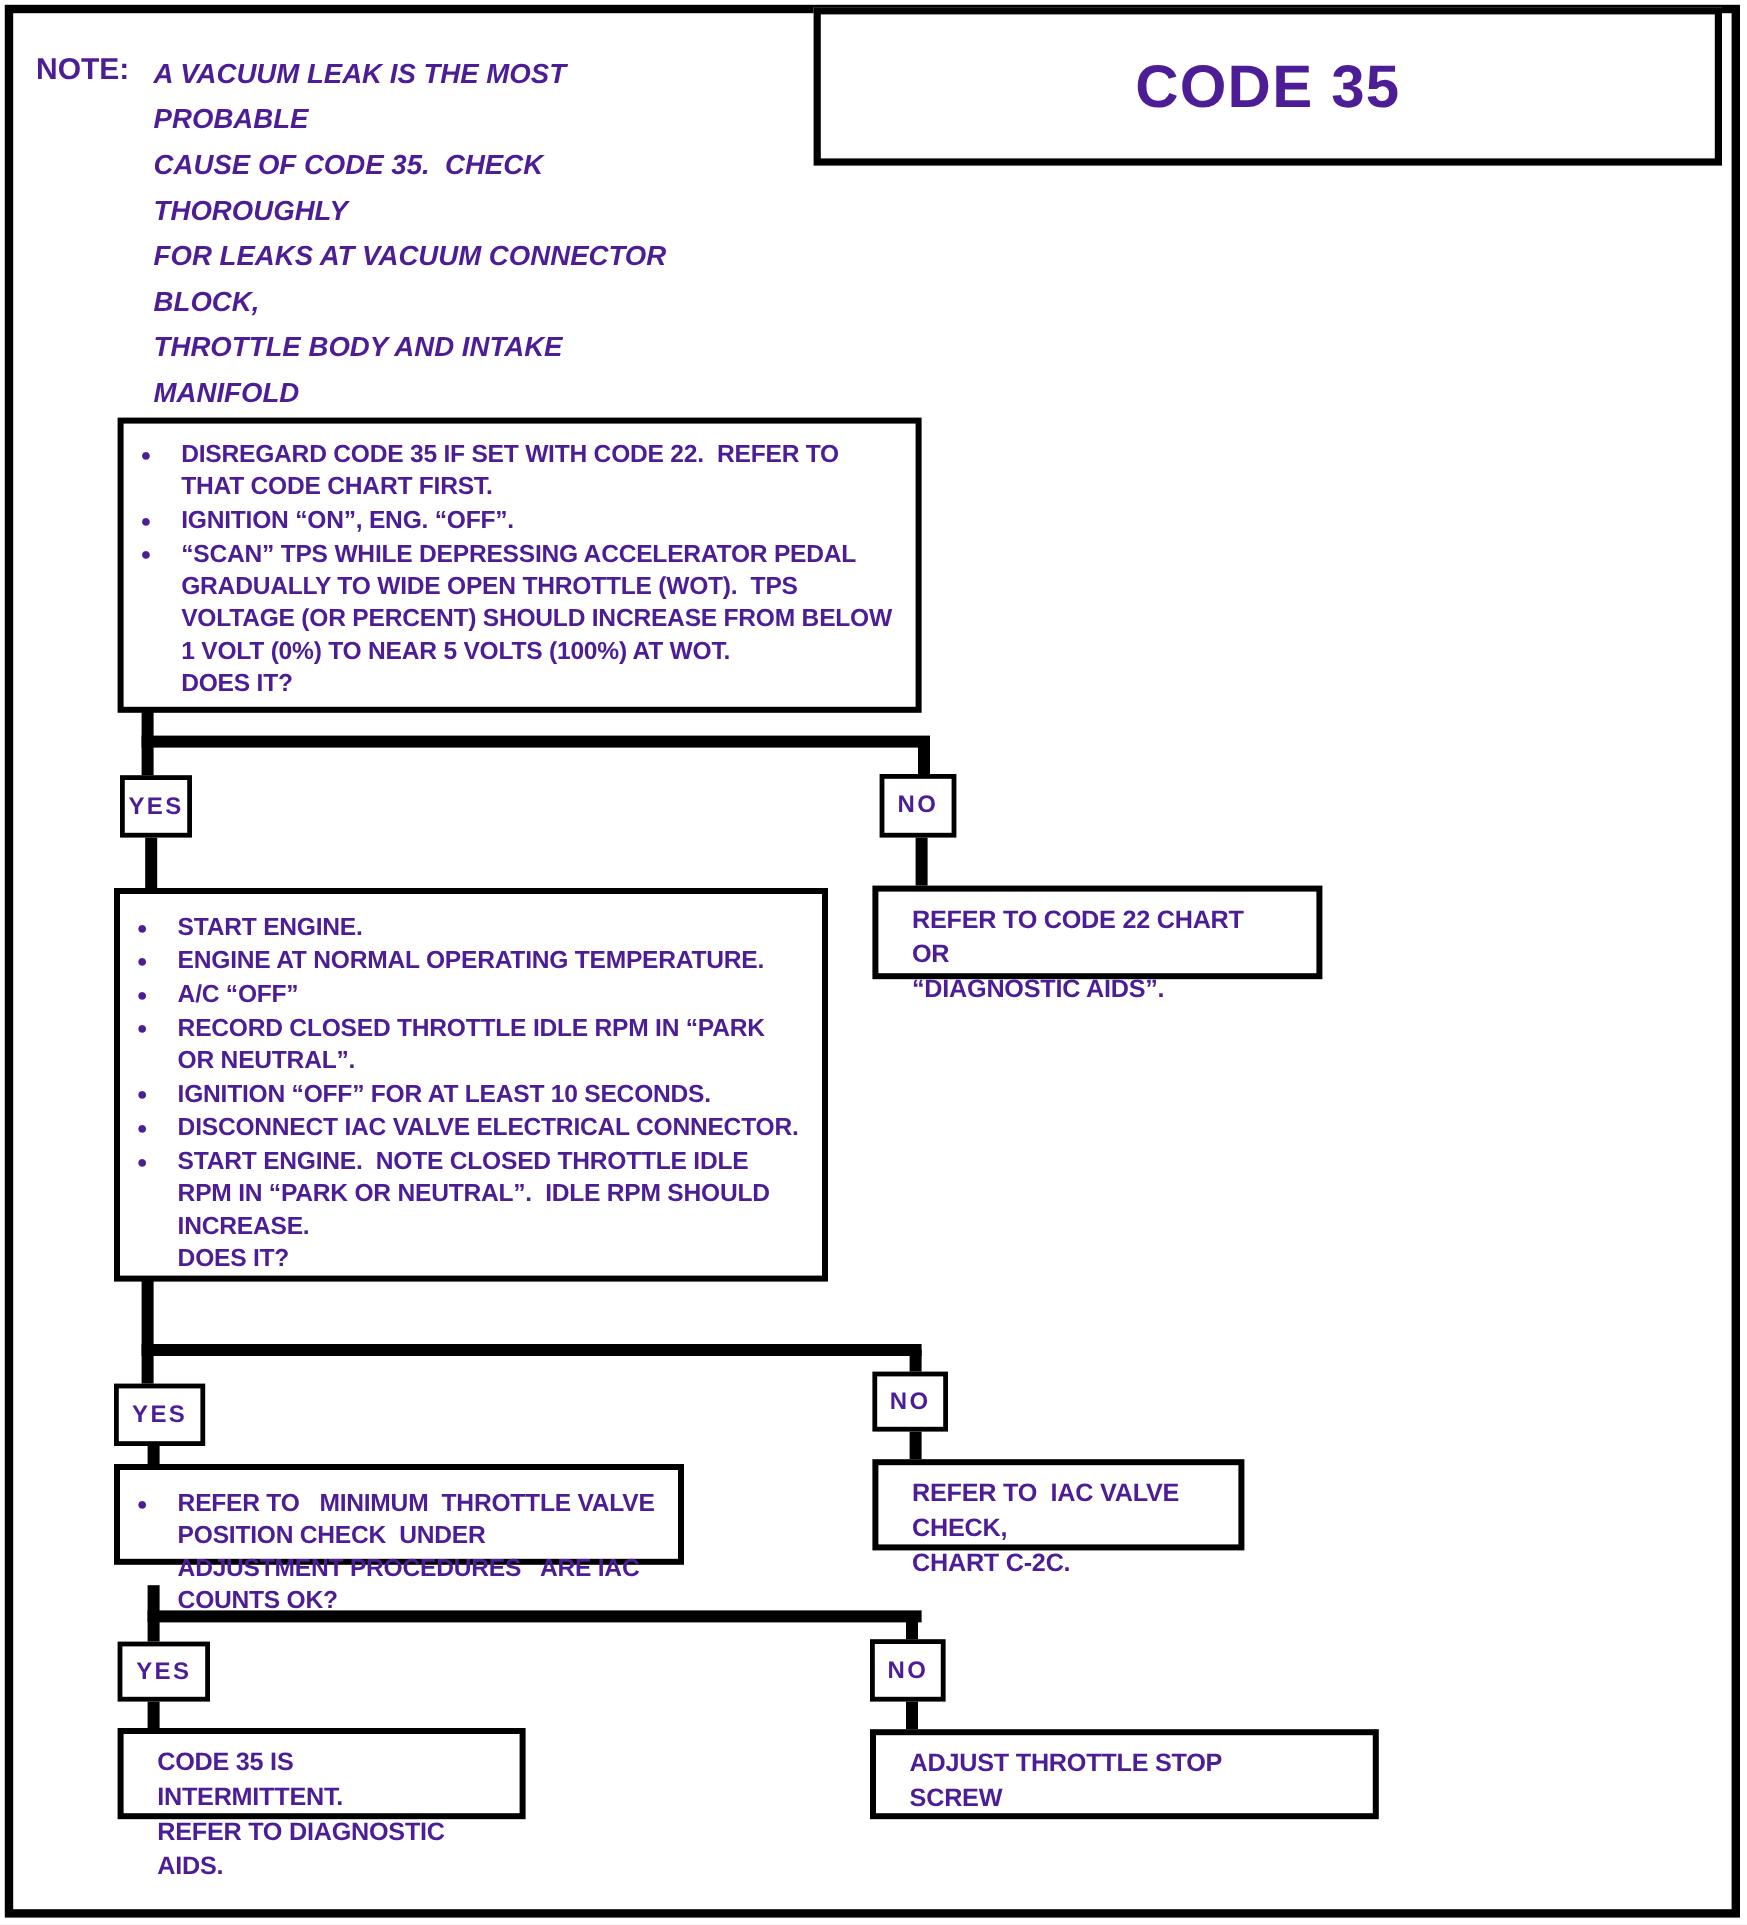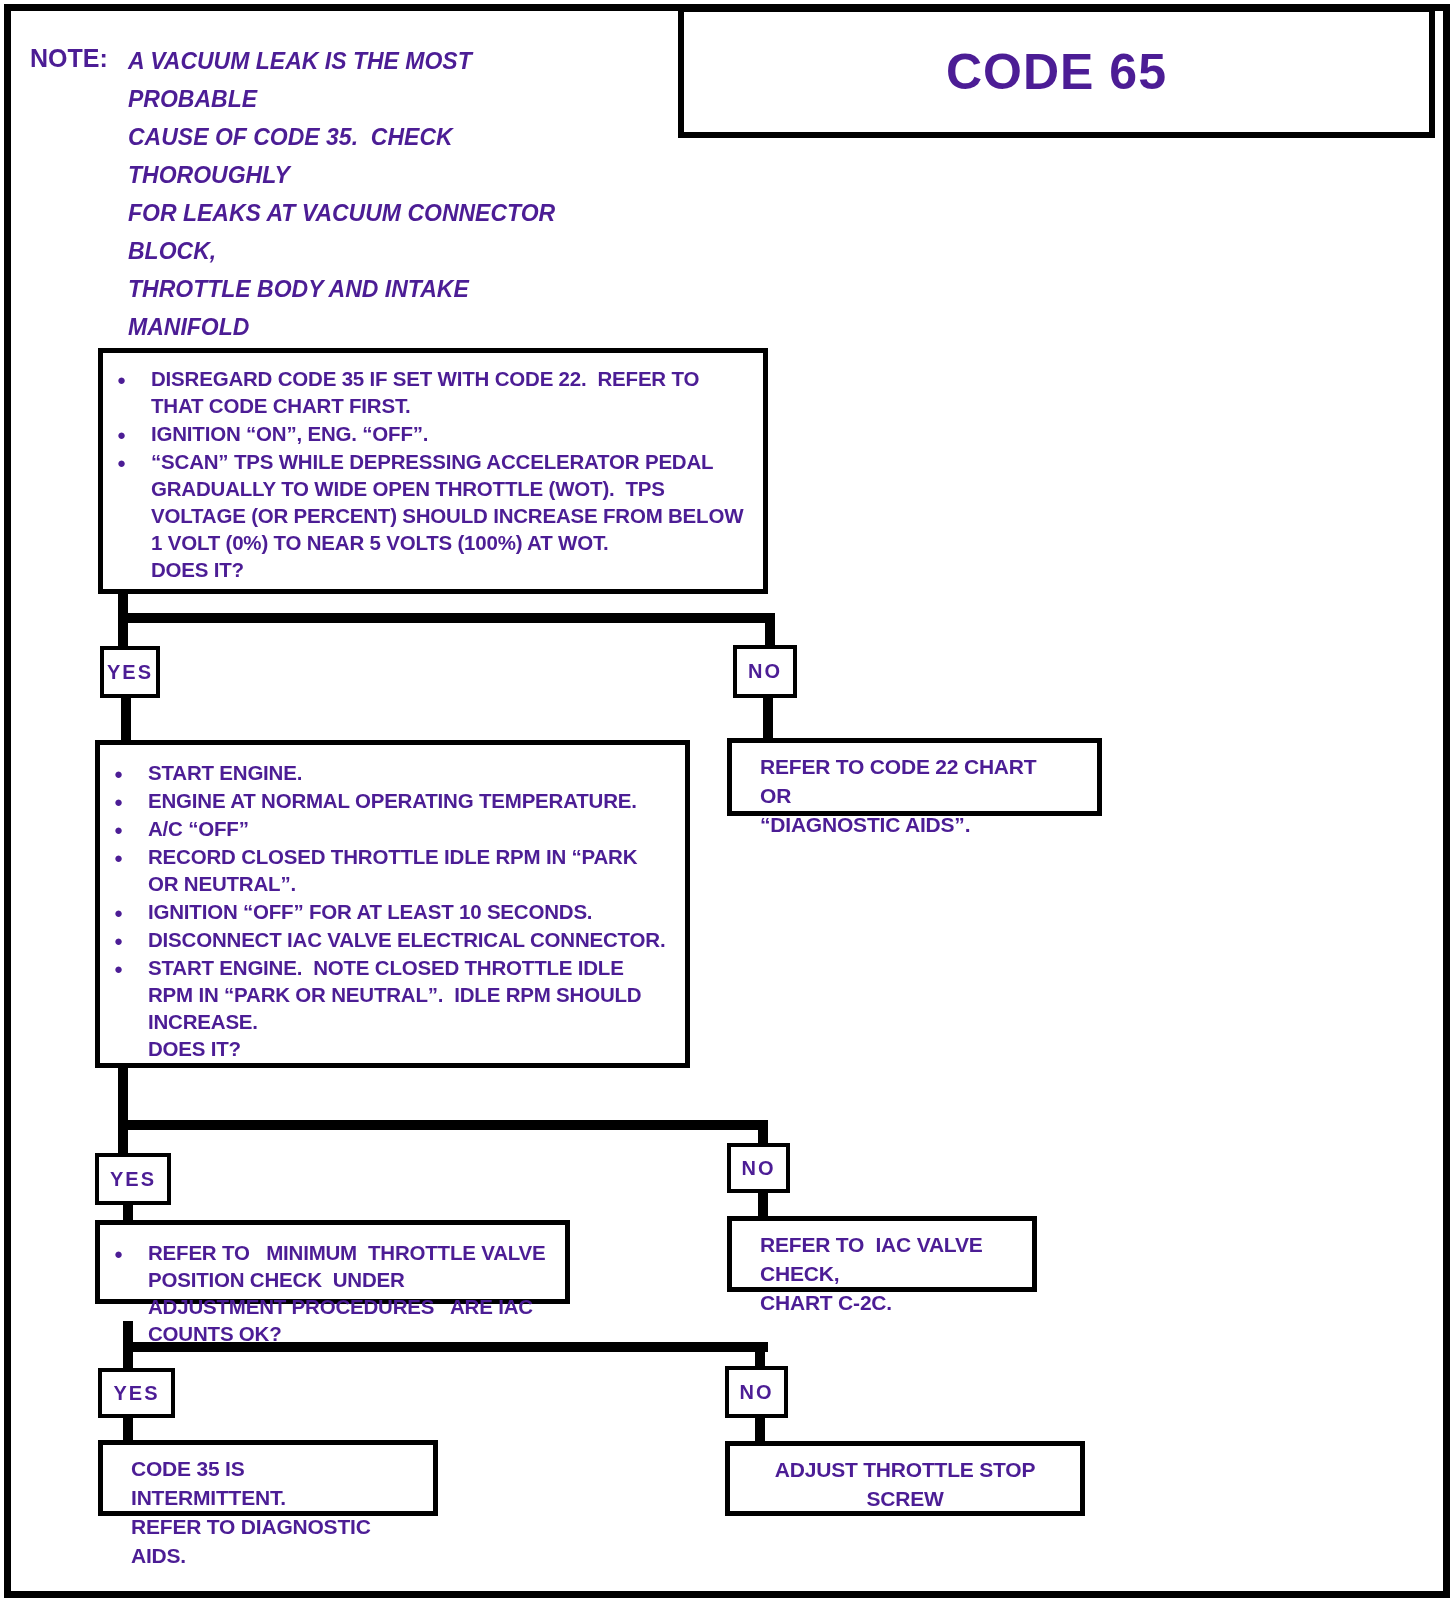--- a/index.html
+++ b/index.html
@@ -74,21 +74,21 @@
   <div class="note">
     <span class="note-label">NOTE:</span>
     <div class="note-text">A VACUUM LEAK IS THE MOST PROBABLE
 CAUSE OF CODE 35.  CHECK THOROUGHLY
 FOR LEAKS AT VACUUM CONNECTOR BLOCK,
 THROTTLE BODY AND INTAKE MANIFOLD
 BEFORE USING CHART.</div>
   </div>
 
   <div class="title-box">
-    <div class="title-code">CODE 65</div>
+    <div class="title-code">CODE 35</div>
   </div>
 
   <div class="fbox" style="left:98px;top:348px;width:670px;height:246px;">
     <ul class="bullets">
       <li>DISREGARD CODE 35 IF SET WITH CODE 22.  REFER TO THAT CODE CHART FIRST.</li>
       <li>IGNITION “ON”, ENG. “OFF”.</li>
       <li>“SCAN” TPS WHILE DEPRESSING ACCELERATOR PEDAL GRADUALLY TO WIDE OPEN THROTTLE (WOT).  TPS VOLTAGE (OR PERCENT) SHOULD INCREASE FROM BELOW 1 VOLT (0%) TO NEAR 5 VOLTS (100%) AT WOT.
 DOES IT?</li>
     </ul>
   </div>
@@ -158,17 +158,17 @@
     <span>YES</span>
   </div>
   <div class="ynbox" style="left:725px;top:1366px;width:63px;height:52px;">
     <span>NO</span>
   </div>
 
   <div class="fbox" style="left:98px;top:1440px;width:340px;height:76px;">
     <div class="result-text">CODE 35 IS INTERMITTENT.
 REFER TO DIAGNOSTIC AIDS.</div>
   </div>
-  <div class="fbox" style="left:725px;top:1441px;width:360px;height:75px;text-align:center;">
+  <div class="fbox" style="left:725px;top:1441px;width:424px;height:75px;">
     <div class="result-text">ADJUST THROTTLE STOP
 SCREW</div>
   </div>
 </div>
 
 </body></html>

